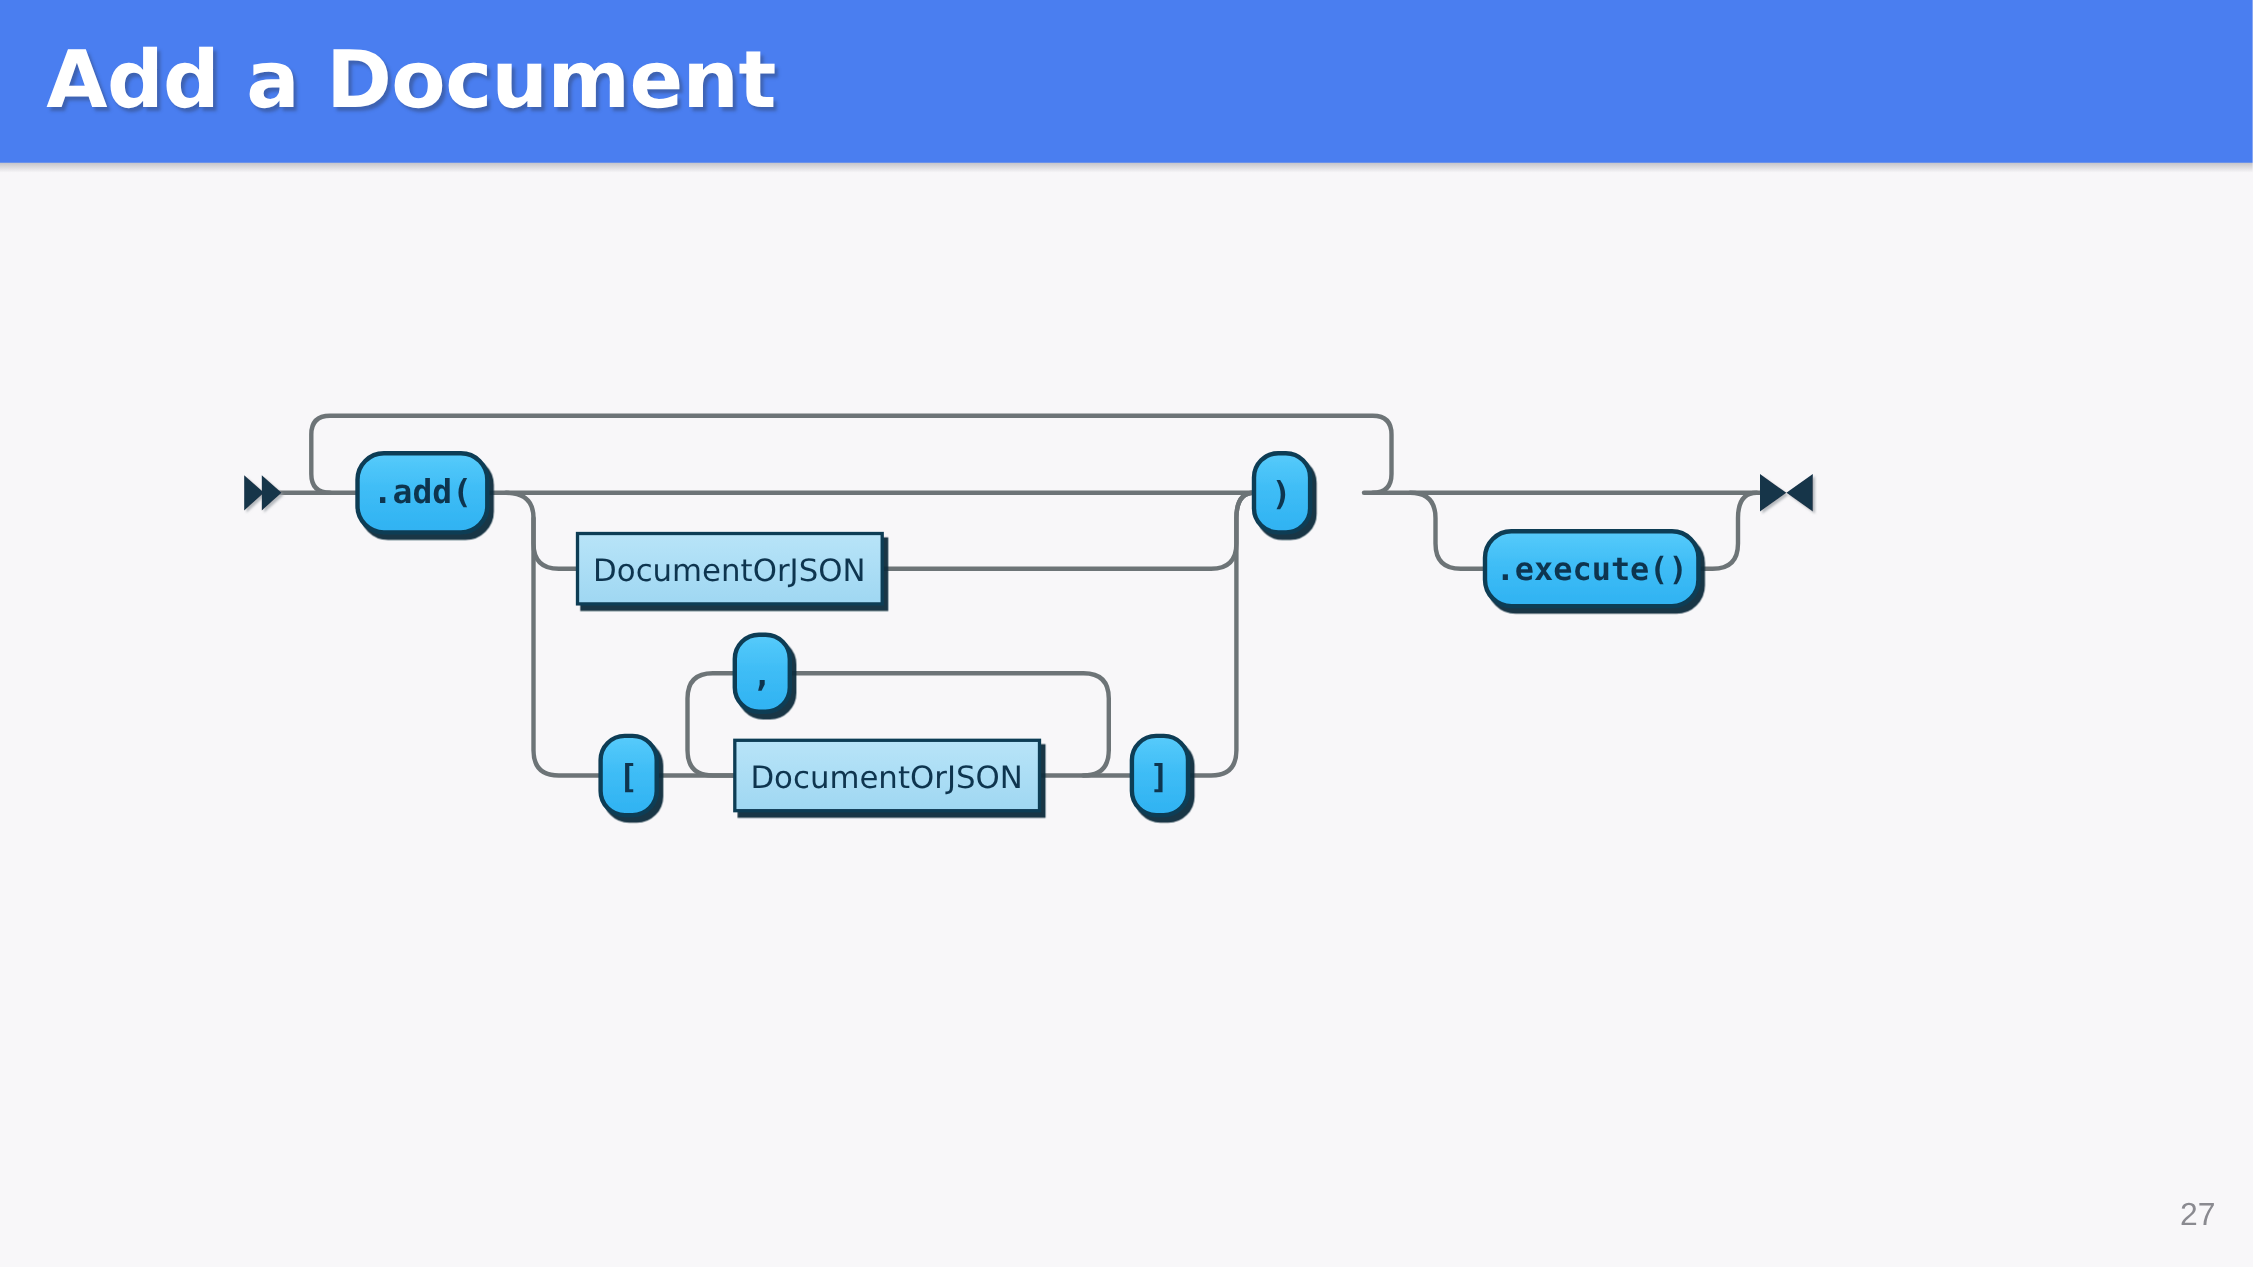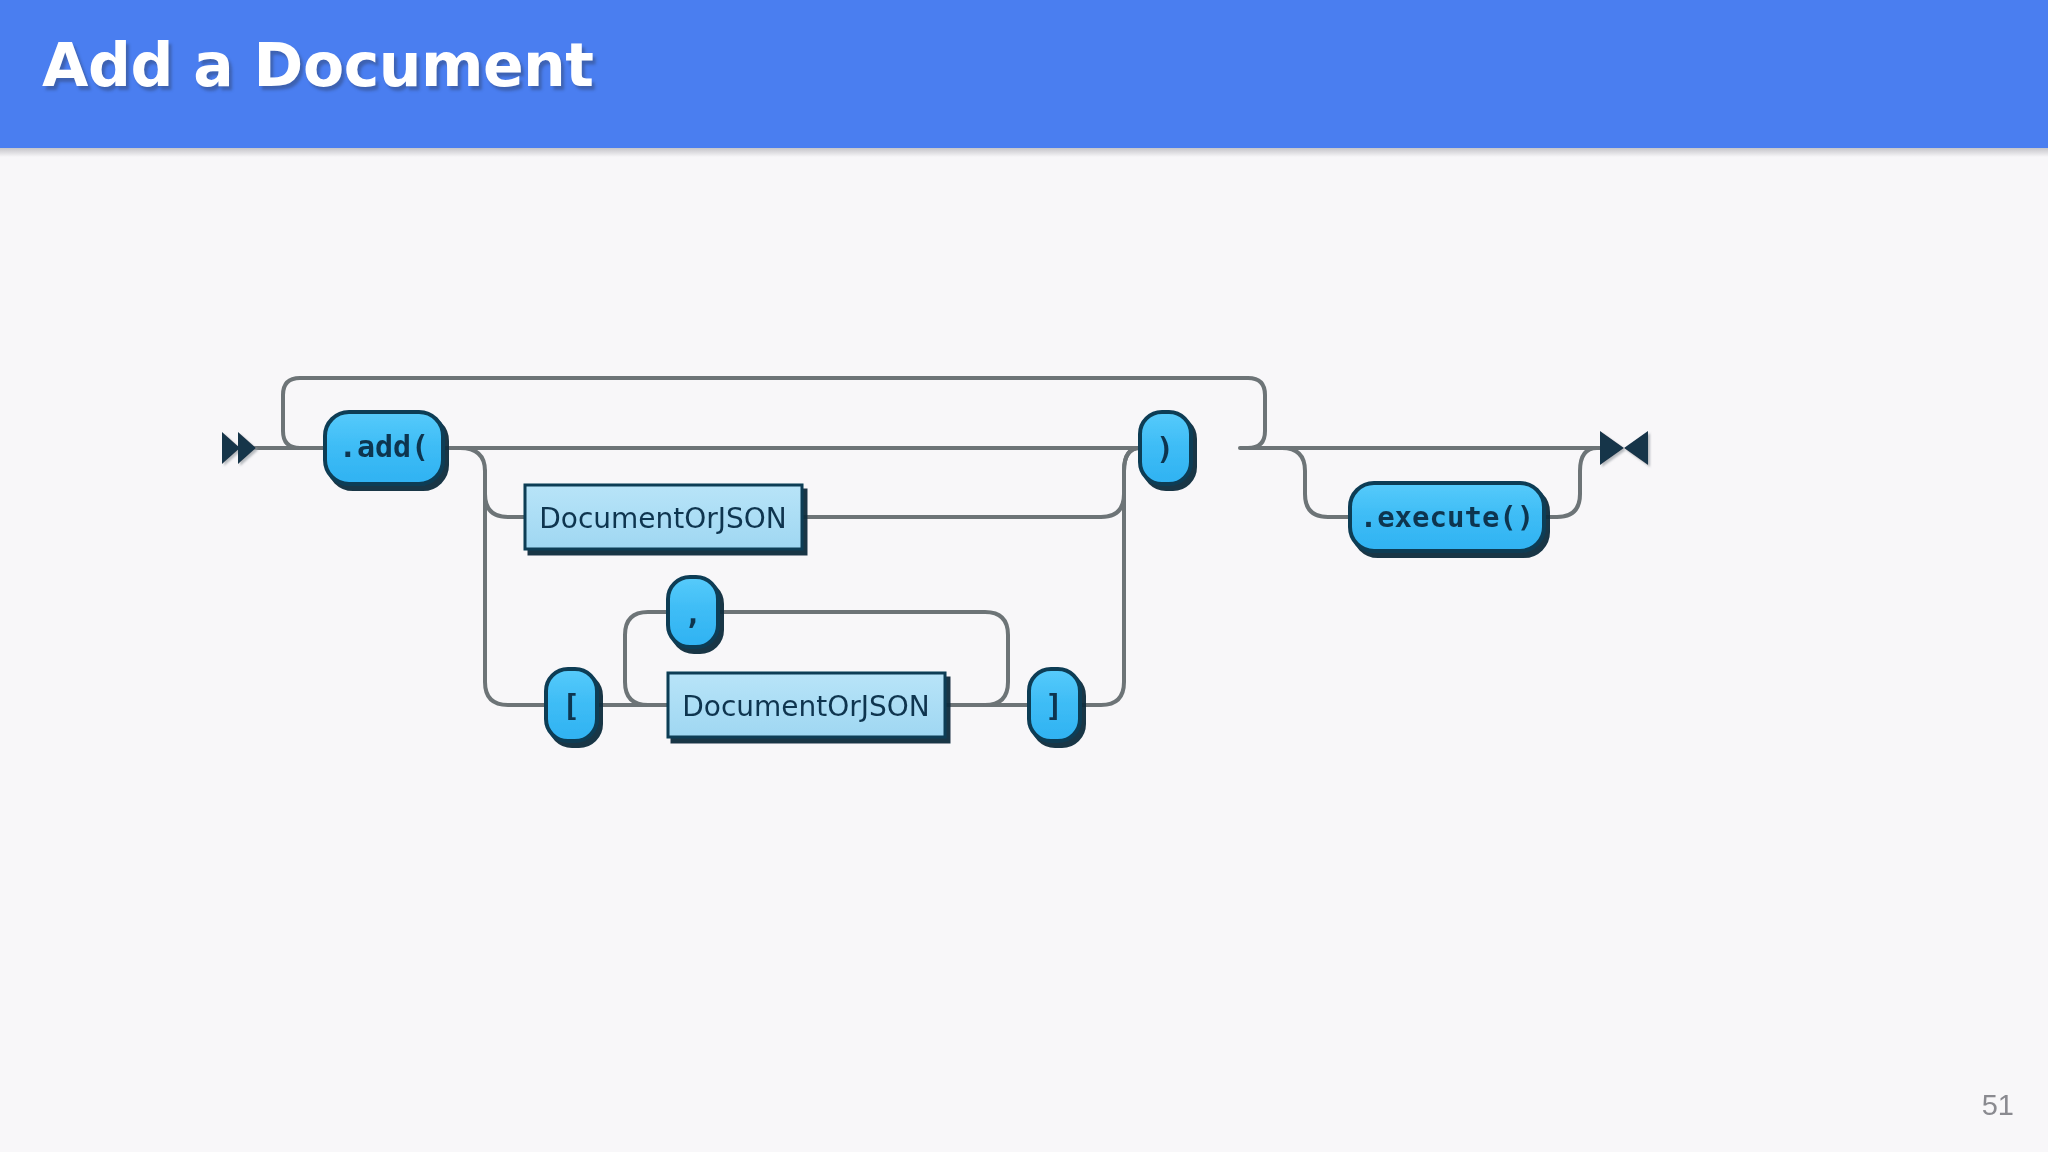--- a/index.html
+++ b/index.html
@@ -33,21 +33,21 @@
     width: 2048px;
     height: 9px;
     background: linear-gradient(to bottom, rgba(90,90,100,0.32), rgba(90,90,100,0.0));
     pointer-events: none;
   }
   #slide-title {
     position: absolute;
     left: 42px;
     top: 30px;
     font-family: "DejaVu Sans", sans-serif;
-    font-size: 60px;
+    font-size: 72px;
     font-weight: bold;
     letter-spacing: -0.5px;
     color: #ffffff;
     text-shadow: 3px 4px 3px rgba(40,45,60,0.35);
     white-space: nowrap;
   }
 
   
   #diagram-canvas {
     position: absolute;
@@ -175,13 +175,13 @@
       <text x="1165" y="302" text-anchor="middle" font-family="'DejaVu Sans Mono', monospace" font-size="30" font-weight="bold" fill="#11354f">)</text>
     </g>
 
     <g filter="url(#nodeShadow)">
       <rect x="1350" y="326" width="194" height="68" rx="24" ry="24" fill="url(#terminalGrad)" stroke="#0d3c55" stroke-width="4"></rect>
       <text x="1447" y="370" text-anchor="middle" font-family="'DejaVu Sans Mono', monospace" font-size="29" font-weight="bold" fill="#11354f">.execute()</text>
     </g>
   </svg>
 </div>
 
-<div id="page-number">51</div>
+<div id="page-number">27</div>
 
 </body></html>

